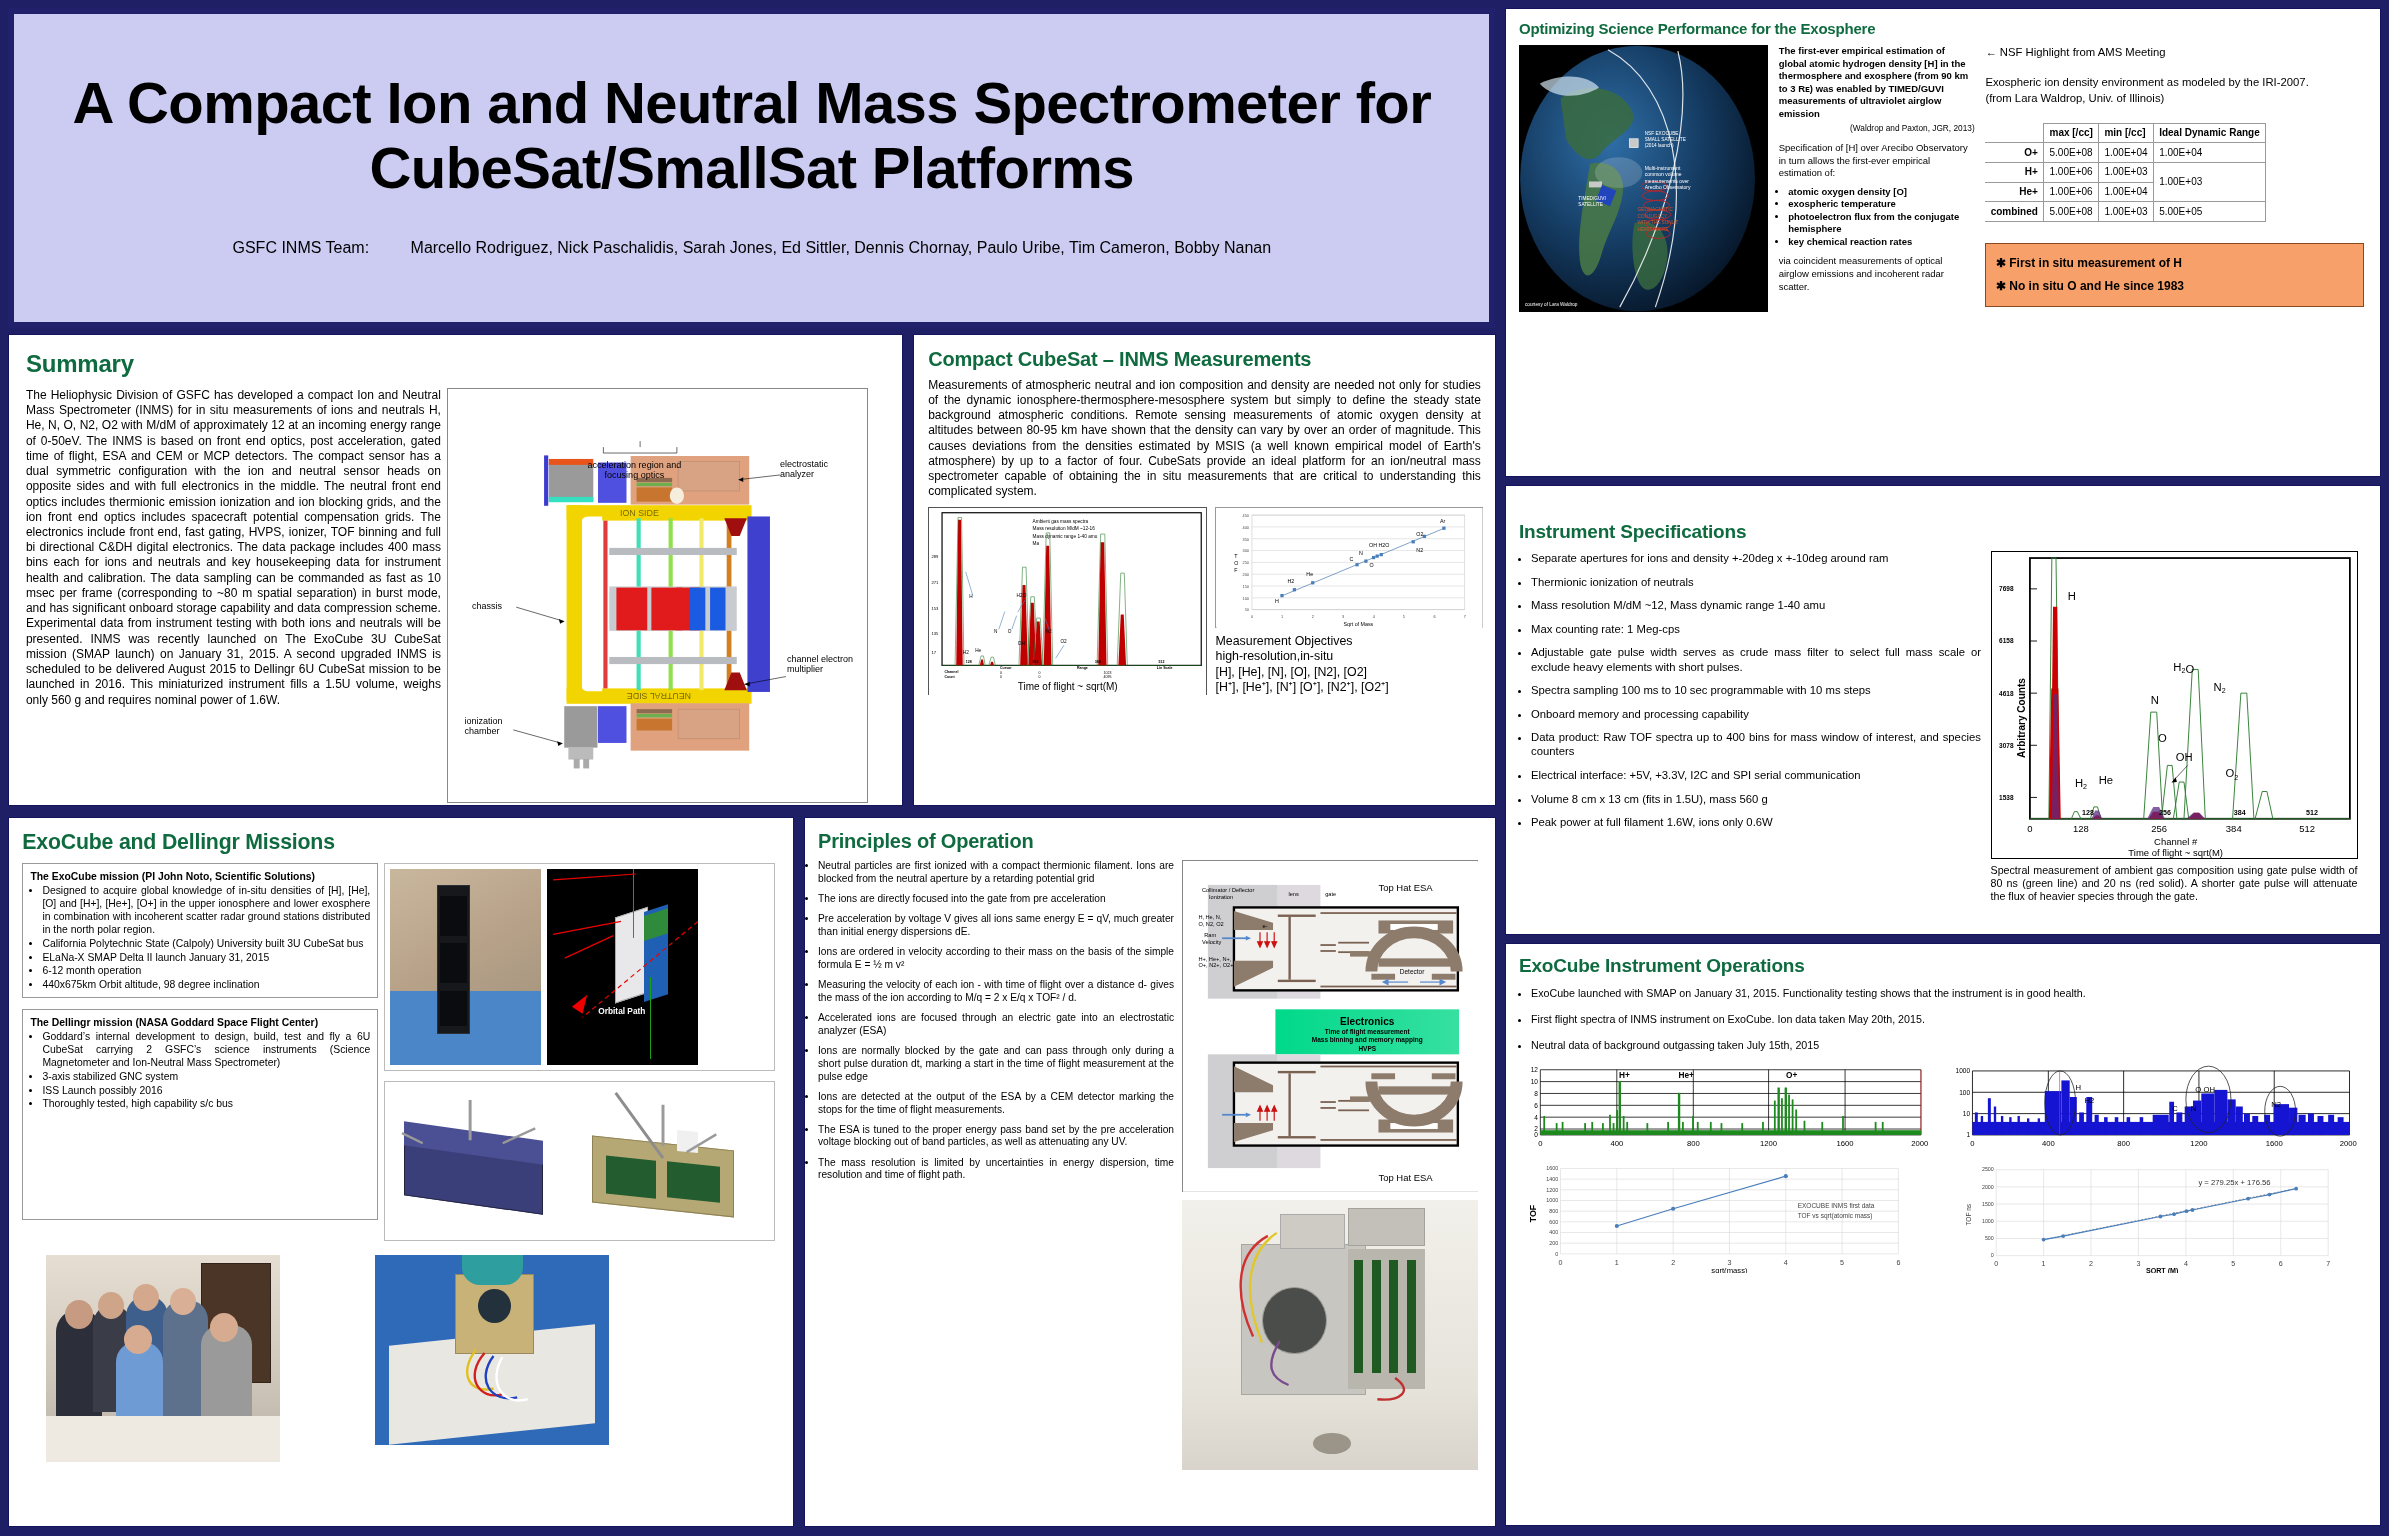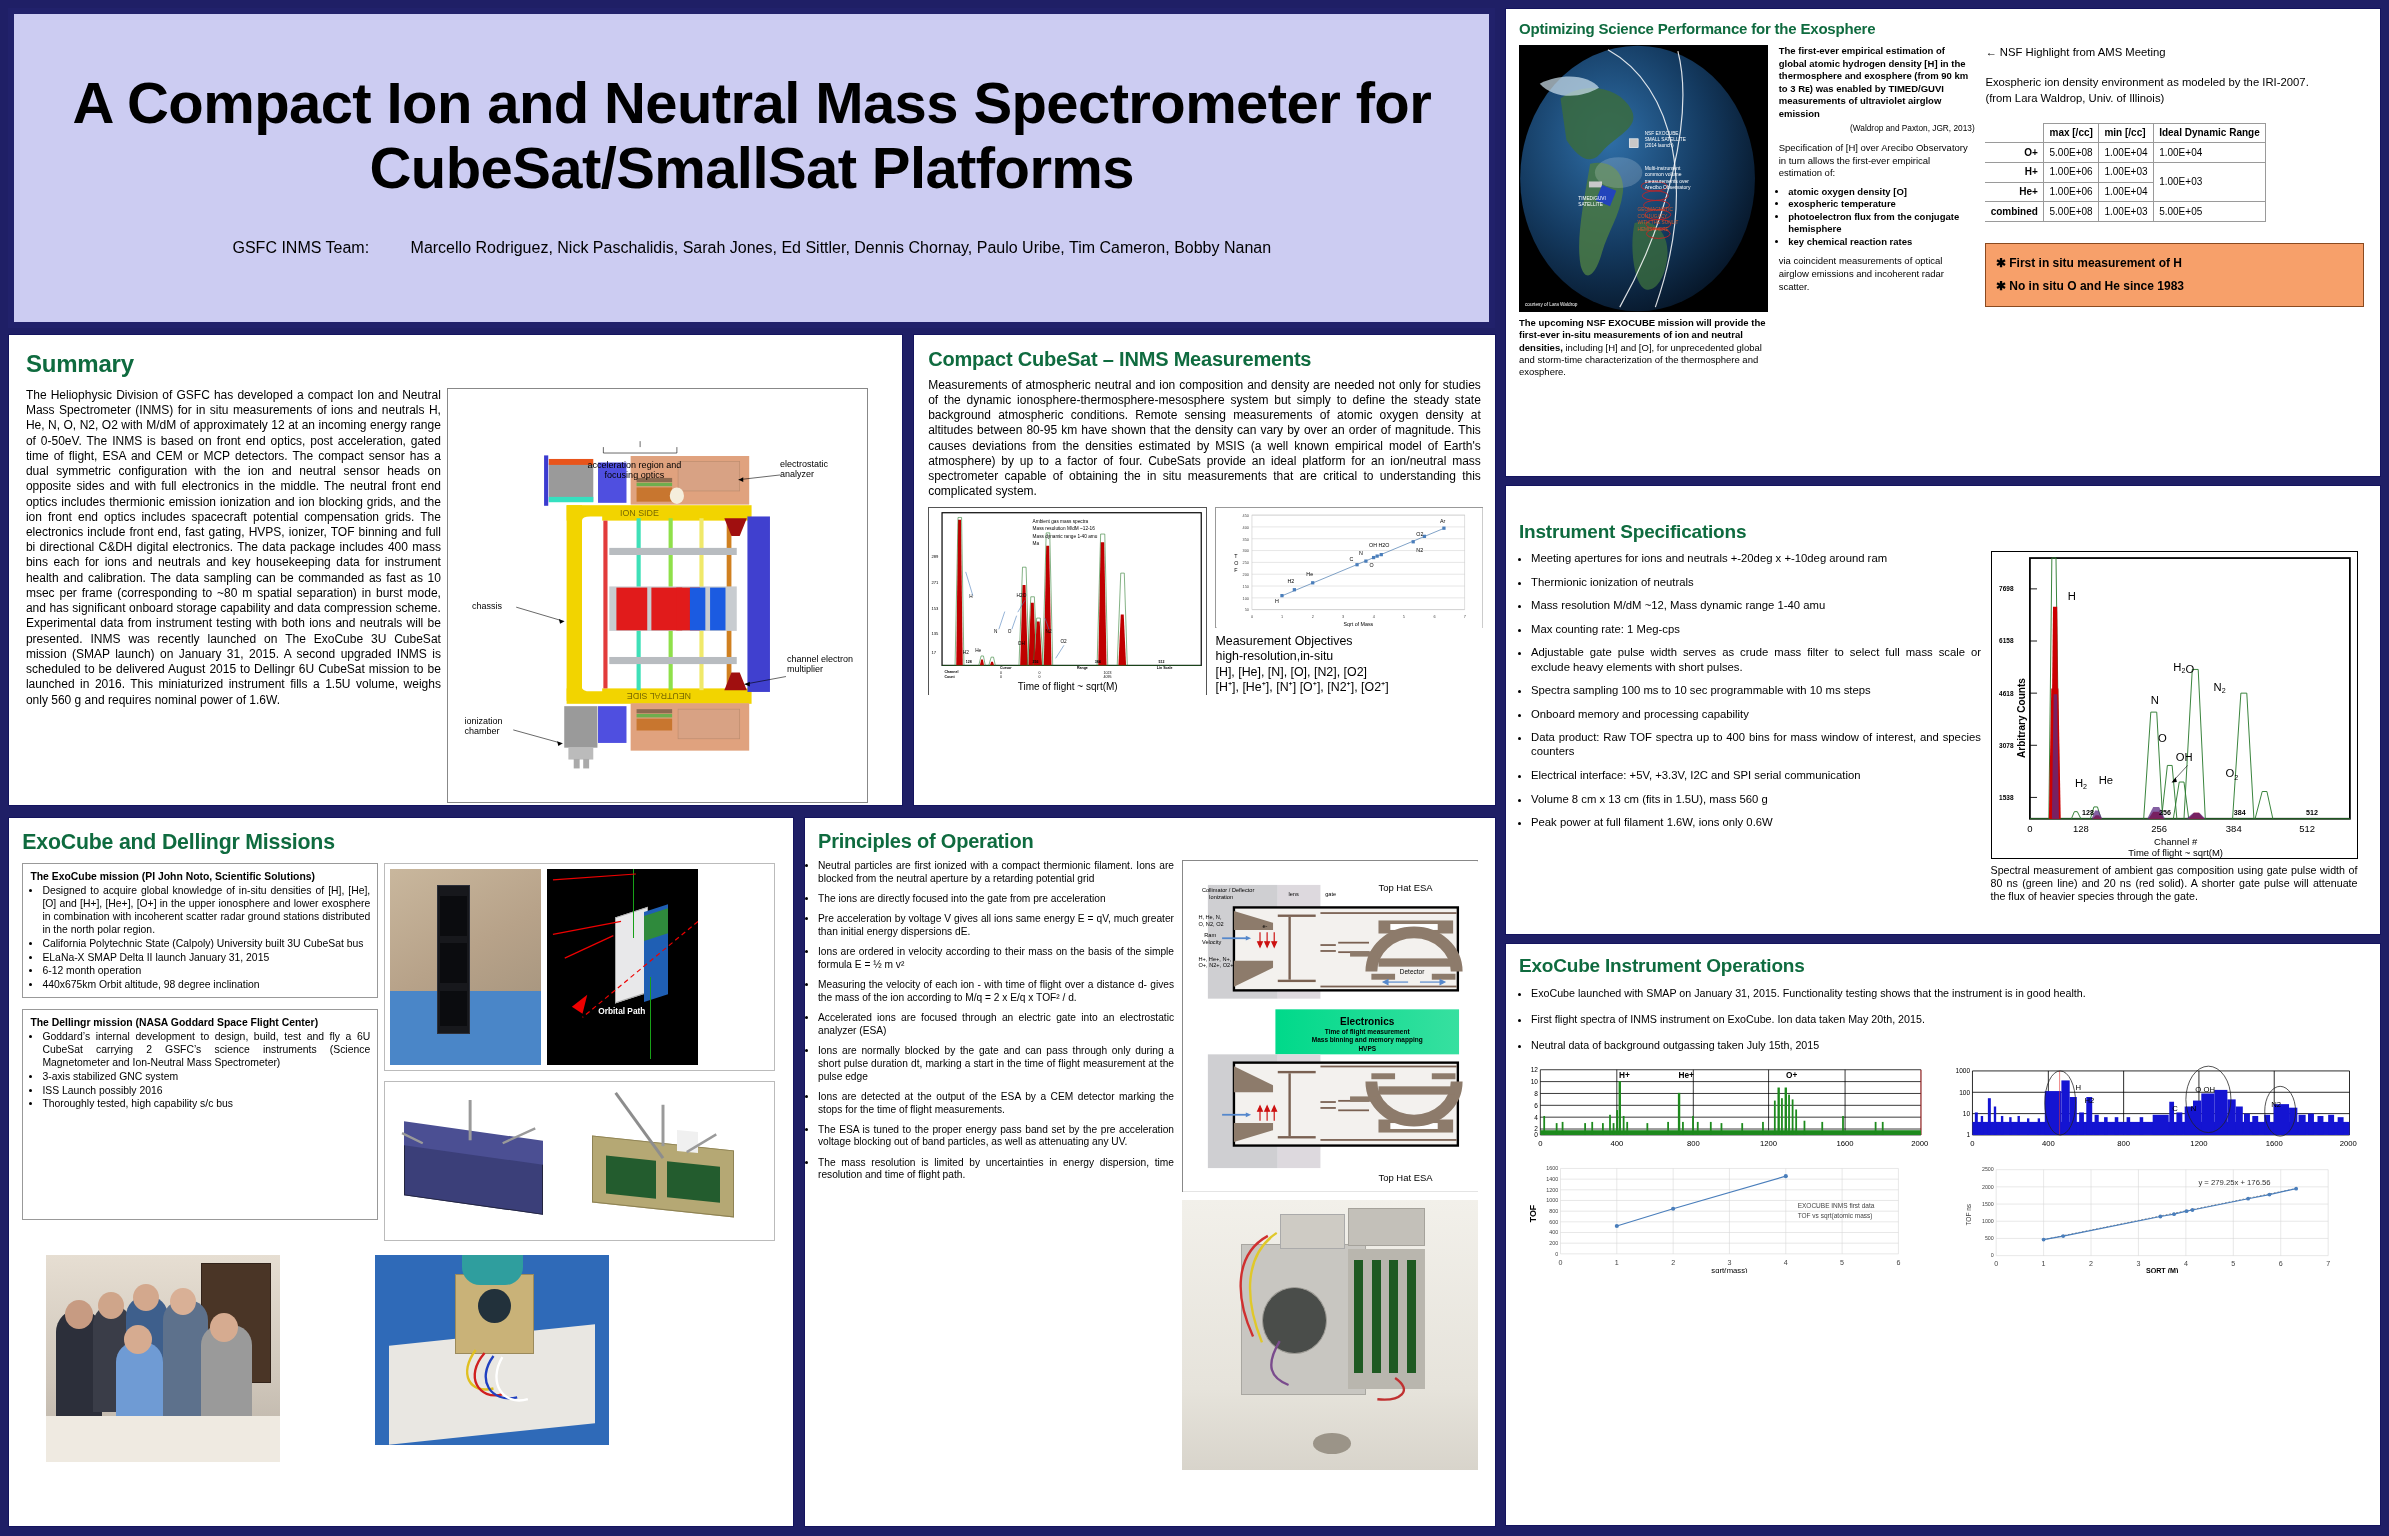--- a/index.html
+++ b/index.html
@@ -728,23 +728,20 @@
             </g>
             <g font-family="Liberation Sans, sans-serif" fill="#c8562e" font-size="8">
               <text x="200" y="280">GEOMAGNETIC</text>
               <text x="200" y="291">CONJUGACY</text>
               <text x="200" y="302">WITH THE SUNLIT</text>
               <text x="200" y="313">HEMISPHERE</text>
             </g>
             <text x="10" y="440" font-size="8" fill="#ffffff" font-family="Liberation Sans, sans-serif">courtesy of Lara Waldrop</text>
           </svg>
         </div>
-        <div id="exo-caption">
-          <b>The upcoming NSF EXOCUBE mission will provide the first-ever in-situ measurements of ion and neutral densities,</b><span> including [H] and [O], for unprecedented global and storm-time characterization of the thermosphere and exosphere.</span>
-        </div>
       </div>
 
       <div id="exo-mid">
         <div class="h">The first-ever empirical estimation of global atomic hydrogen density [H] in the thermosphere and exosphere (from 90 km to 3 Rᴇ) was enabled by TIMED/GUVI measurements of ultraviolet airglow emission</div>
         <div style="text-align:right;font-size:8.3px;margin-top:2.4px;">(Waldrop and Paxton, JGR, 2013)</div>
         <div style="margin-top:8.3px;">Specification of [H] over Arecibo Observatory in turn allows the first-ever empirical estimation of:</div>
         <ul style="margin-top:6px;font-weight:bold;">
           <li>atomic oxygen density [O]</li>
           <li>exospheric temperature</li>
           <li>photoelectron flux from the conjugate hemisphere</li>
@@ -797,21 +794,21 @@
           <div>✱ No in situ O and He since 1983</div>
         </div>
       </div>
     </div>
   </div>
 
   <div class="panel" id="specs">
     <div class="panel-title">Instrument Specifications</div>
     <div id="specs-body">
       <ul id="specs-list">
-        <li>Meeting apertures for ions and neutrals +-20deg x +-10deg around ram</li>
+        <li>Separate apertures for ions and density +-20deg x +-10deg around ram</li>
         <li>Thermionic ionization of neutrals</li>
         <li>Mass resolution M/dM ~12, Mass dynamic range 1-40 amu</li>
         <li>Max counting rate: 1 Meg-cps</li>
         <li>Adjustable gate pulse width serves as crude mass filter to select full mass scale or exclude heavy elements with short pulses.</li>
         <li>Spectra sampling 100 ms to 10 sec programmable with 10 ms steps</li>
         <li>Onboard memory and processing capability</li>
         <li>Data product: Raw TOF spectra up to 400 bins for mass window of interest, and species counters</li>
         <li>Electrical interface: +5V, +3.3V, I2C and SPI serial communication</li>
         <li>Volume 8 cm x 13 cm (fits in 1.5U), mass 560 g</li>
         <li>Peak power at full filament 1.6W, ions only 0.6W</li>

